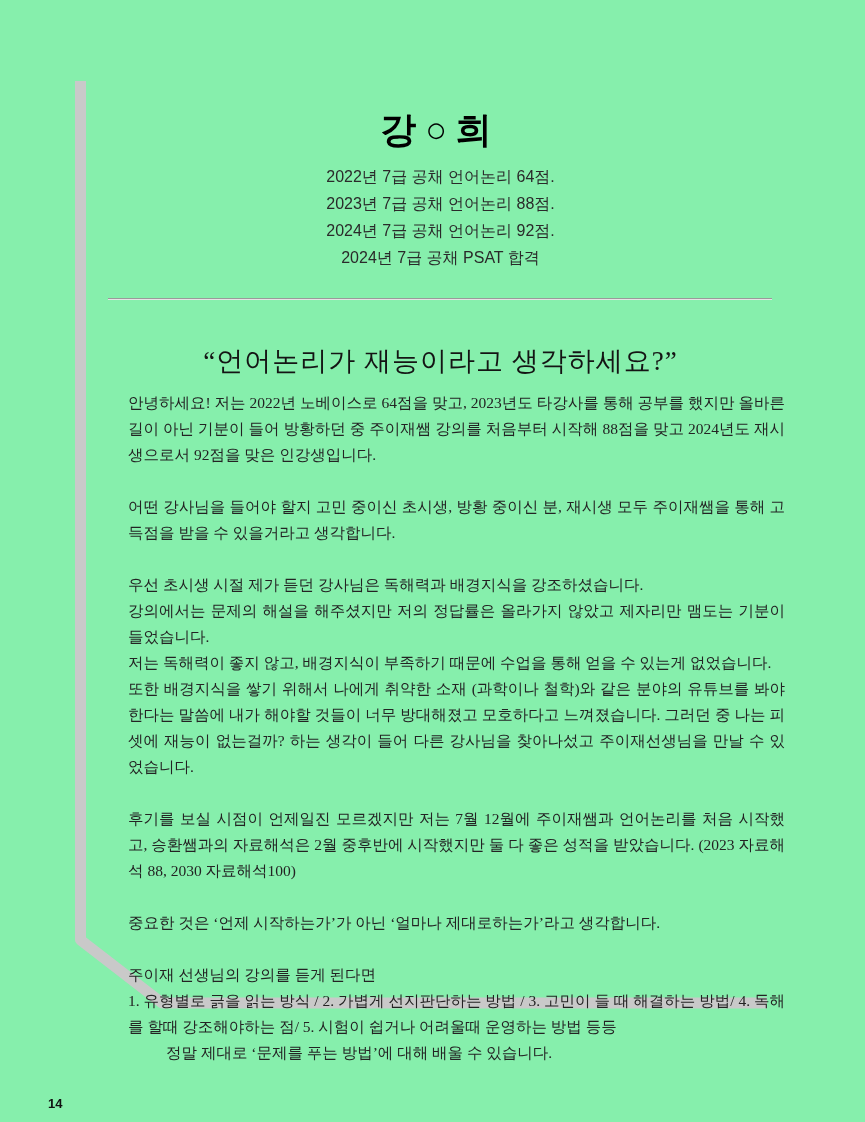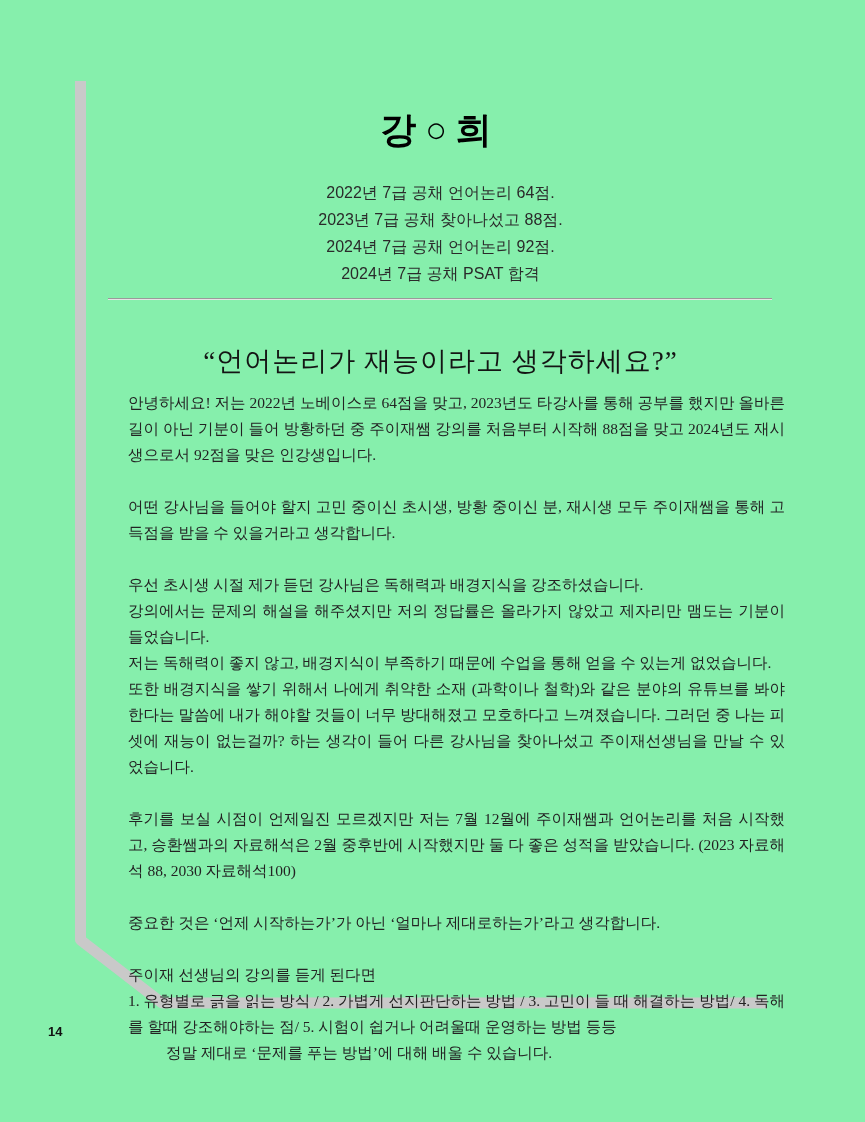--- a/index.html
+++ b/index.html
@@ -26,21 +26,21 @@
     text-align: center;
   }
   .title {
     font-family: "Liberation Sans", sans-serif;
     font-weight: 800;
     font-size: 36px;
     letter-spacing: 9px;
     color: #000000;
   }
   .credentials {
-    margin-top: 24px;
+    margin-top: 8px;
     font-family: "Liberation Sans", sans-serif;
     font-size: 16px;
     line-height: 27px;
     color: #2a2a2a;
   }
   .divider {
     position: absolute;
     left: 108px;
     top: 298px;
     width: 664px;
@@ -69,41 +69,41 @@
     text-align: justify;
     color: #232323;
   }
   .block { margin-bottom: 26px; }
   .block:last-child { margin-bottom: 16px; }
   .line { min-height: 26px; }
   .line.indent { padding-left: 38px; }
   .page-number {
     position: absolute;
     left: 48px;
-    top: 1024px;
+    top: 1096px;
     font-family: "Liberation Sans", sans-serif;
     font-weight: bold;
     font-size: 13px;
     color: #111111;
   }
 </style>
 </head>
 <body>
 
 <div class="page">
 
   <svg class="corner-border" width="865" height="1122" viewBox="0 0 865 1122">
     <path d="M 80.5 81 L 80.5 940 L 162 1003 L 767 1003" fill="none" stroke="#c9c9c9" stroke-width="11" stroke-linejoin="round" stroke-linecap="butt"></path>
   </svg>
 
   <div class="header">
     <div class="title">강○희</div>
     <div class="credentials">
       <div class="line">2022년 7급 공채 언어논리 64점.</div>
-      <div class="line">2023년 7급 공채 찾아나섰고 88점.</div>
+      <div class="line">2023년 7급 공채 언어논리 88점.</div>
       <div class="line">2024년 7급 공채 언어논리 92점.</div>
       <div class="line">2024년 7급 공채 PSAT 합격</div>
     </div>
   </div>
 
   <div class="divider"></div>
 
   <div class="quote-heading">“언어논리가 재능이라고 생각하세요?”</div>
 
   <div class="body-text">

